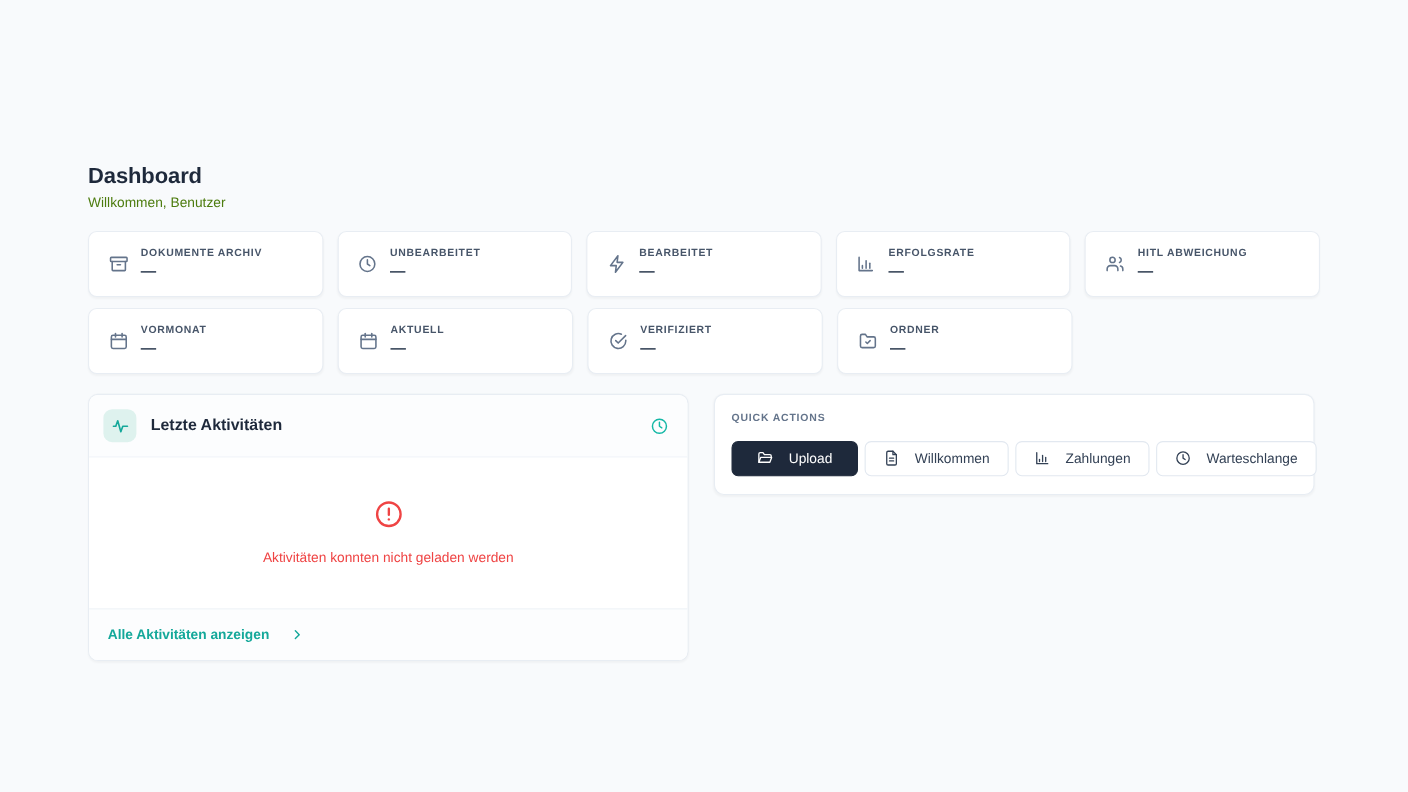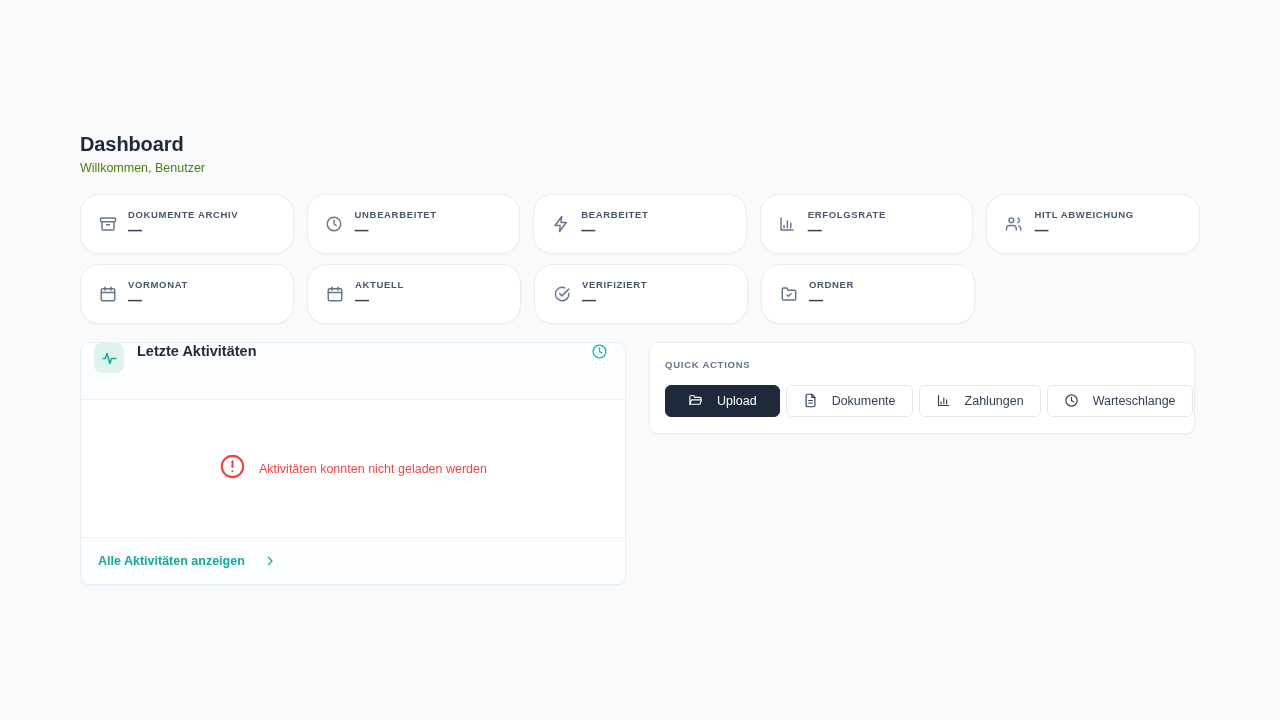--- a/index.html
+++ b/index.html
@@ -16,20 +16,21 @@
     font-family: "Liberation Sans", "DejaVu Sans", sans-serif;
     color: #334155;
     -webkit-font-smoothing: antialiased;
   }
 
   .page {
     position: relative;
     width: 1280px;
     height: 527px;
     padding: 132px 80px 0 80px;
+    margin-top: 16px;
   }
 
   
   .page-header { margin-bottom: 18px; }
 
   .page-title {
     font-size: 20px;
     font-weight: 700;
     color: #1e293b;
     letter-spacing: -0.1px;
@@ -48,21 +49,21 @@
     display: flex;
     gap: 13px;
     margin-bottom: 10px;
   }
 
   .stat-card {
     flex: 1 1 0;
     min-width: 0;
     background: #ffffff;
     border: 1px solid #e8edf3;
-    border-radius: 19px;
+    border-radius: 8px;
     height: 60px;
     display: flex;
     align-items: center;
     gap: 11px;
     padding: 0 17px;
     box-shadow: 0 1px 2px rgba(15,23,42,0.035);
   }
 
   .stats-row.row-two .stat-card { flex: 0 0 214px; }
 
@@ -112,21 +113,21 @@
     background: #ffffff;
     border: 1px solid #e8edf3;
     border-radius: 9px;
     overflow: hidden;
     box-shadow: 0 1px 2px rgba(15,23,42,0.035);
   }
 
   .activity-head {
     height: 57px;
     display: flex;
-    align-items: flex-start;
+    align-items: center;
     padding: 0 17px 0 13px;
     background: #fcfdfe;
     border-bottom: 1px solid #eef2f7;
   }
 
   .activity-badge {
     width: 30px;
     height: 30px;
     border-radius: 8px;
     background: #def2ee;
@@ -148,20 +149,21 @@
     margin-left: auto;
     color: #14b8a6;
     display: flex;
     align-items: center;
   }
 
   .activity-body {
     height: 137px;
     background: #ffffff;
     display: flex;
+    flex-direction: column;
     align-items: center;
     justify-content: center;
     gap: 13px;
   }
 
   .error-icon { color: #ef4444; display: block; }
 
   .error-text {
     font-size: 12.5px;
     color: #ef4444;
@@ -441,21 +443,21 @@
 
         <button class="qbtn">
           <span>
             <svg width="15" height="15" viewBox="0 0 24 24" fill="none" stroke="currentColor" stroke-width="1.9" stroke-linecap="round" stroke-linejoin="round">
               <path d="M14 2H7a2 2 0 0 0-2 2v16a2 2 0 0 0 2 2h10a2 2 0 0 0 2-2V7z"></path>
                 <path d="M14 2v5h5"></path>
                 <path d="M9 12h6"></path>
                 <path d="M9 16h6"></path>
             </svg>
           </span>
-          <span>Dokumente</span>
+          <span>Willkommen</span>
         </button>
 
         <button class="qbtn">
           <span>
             <svg width="15" height="15" viewBox="0 0 24 24" fill="none" stroke="currentColor" stroke-width="1.9" stroke-linecap="round" stroke-linejoin="round">
               <path d="M4 4v16h16"></path>
                 <path d="M8 17v-3"></path>
                 <path d="M12.5 17V8"></path>
                 <path d="M17 17v-6"></path>
             </svg>

